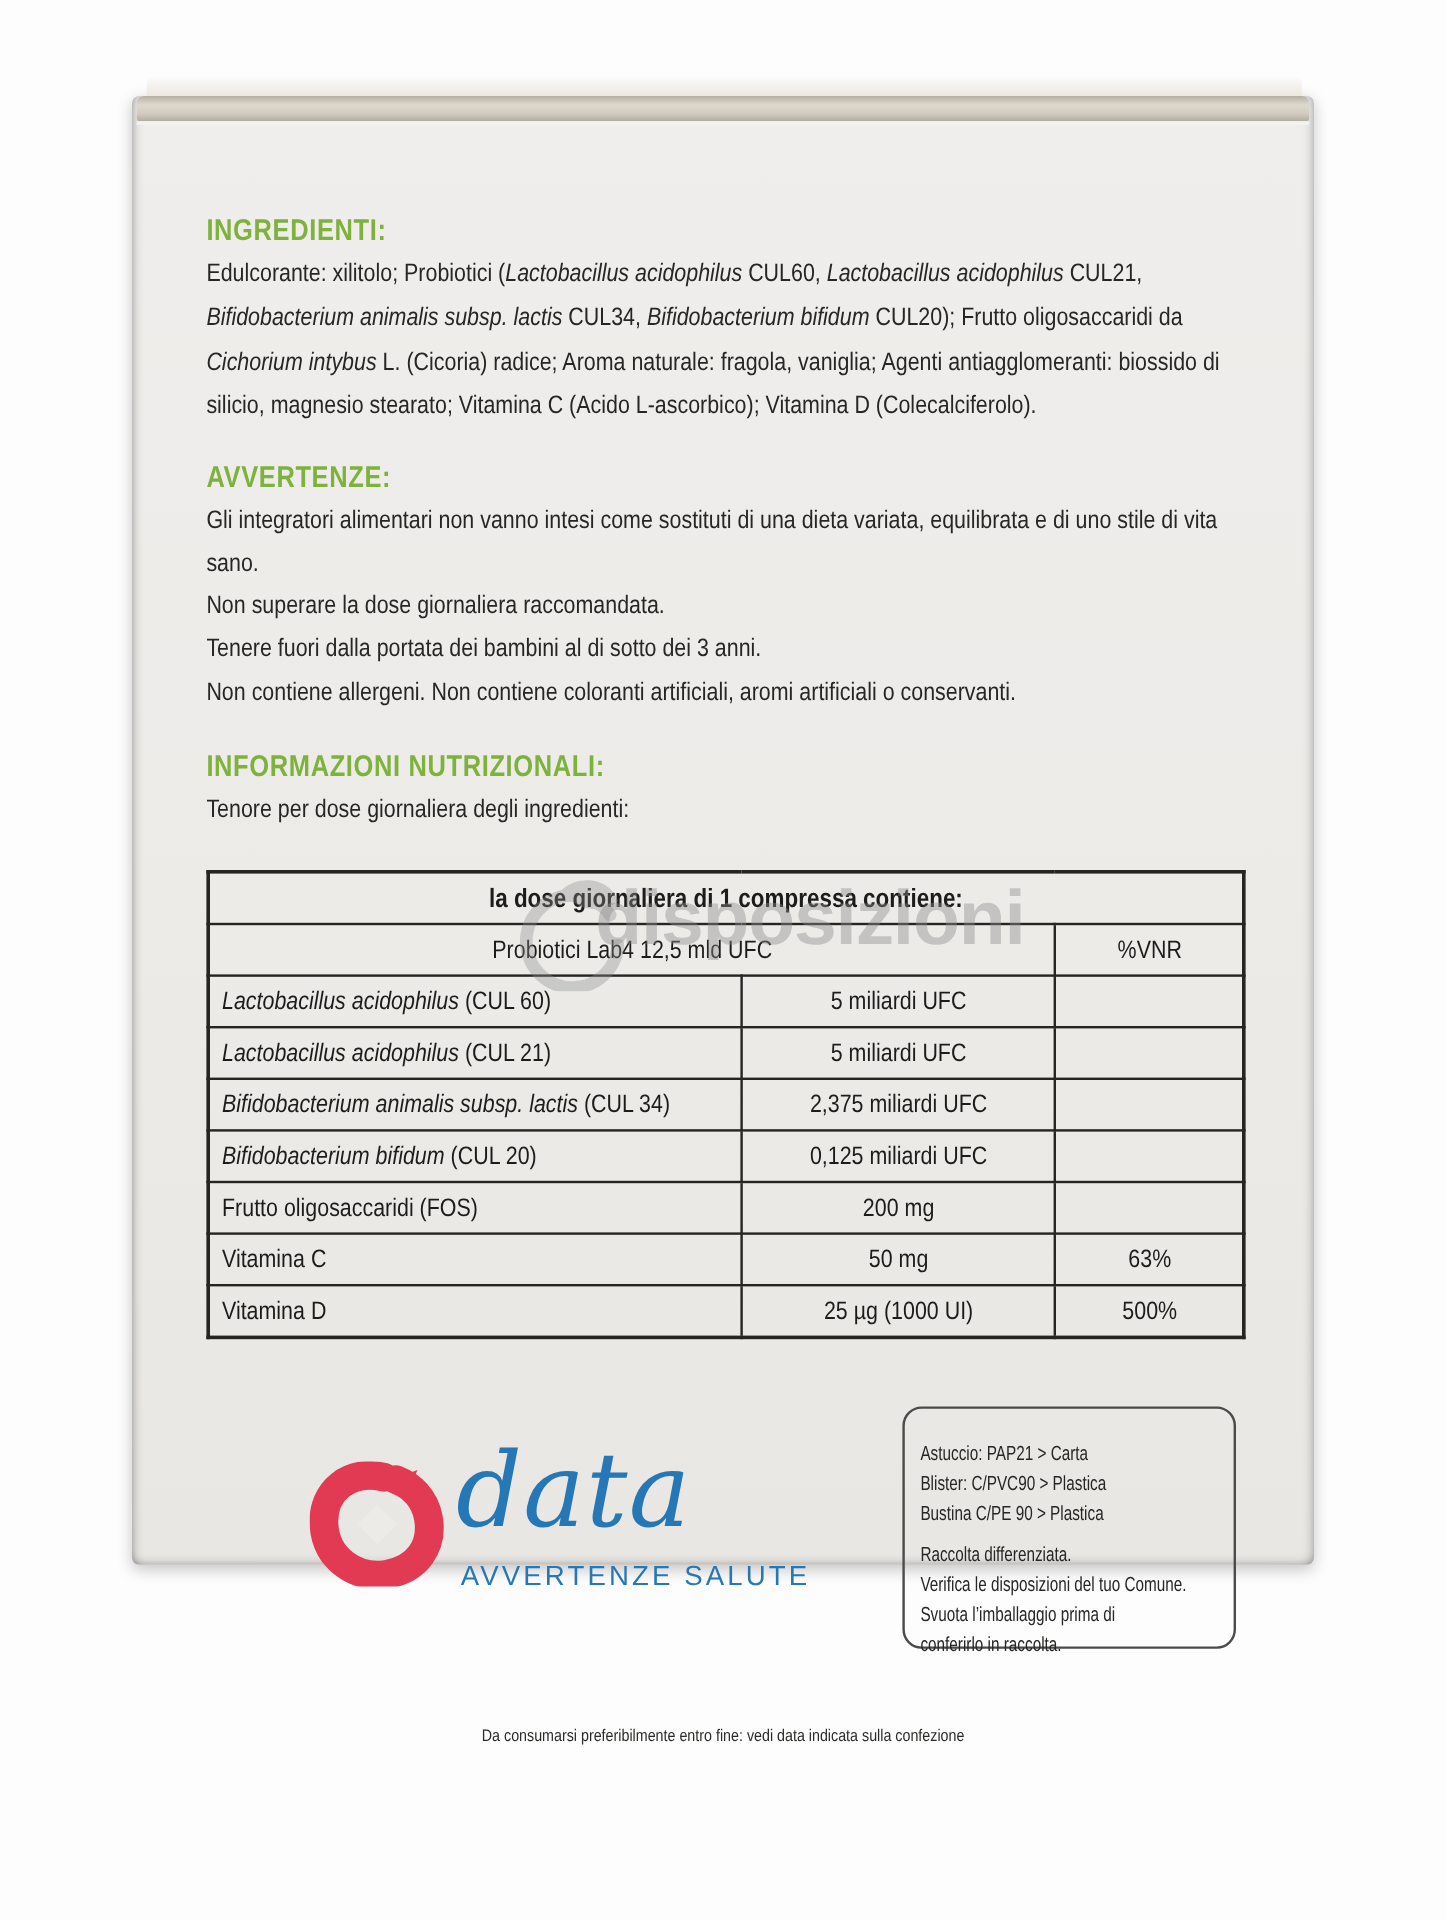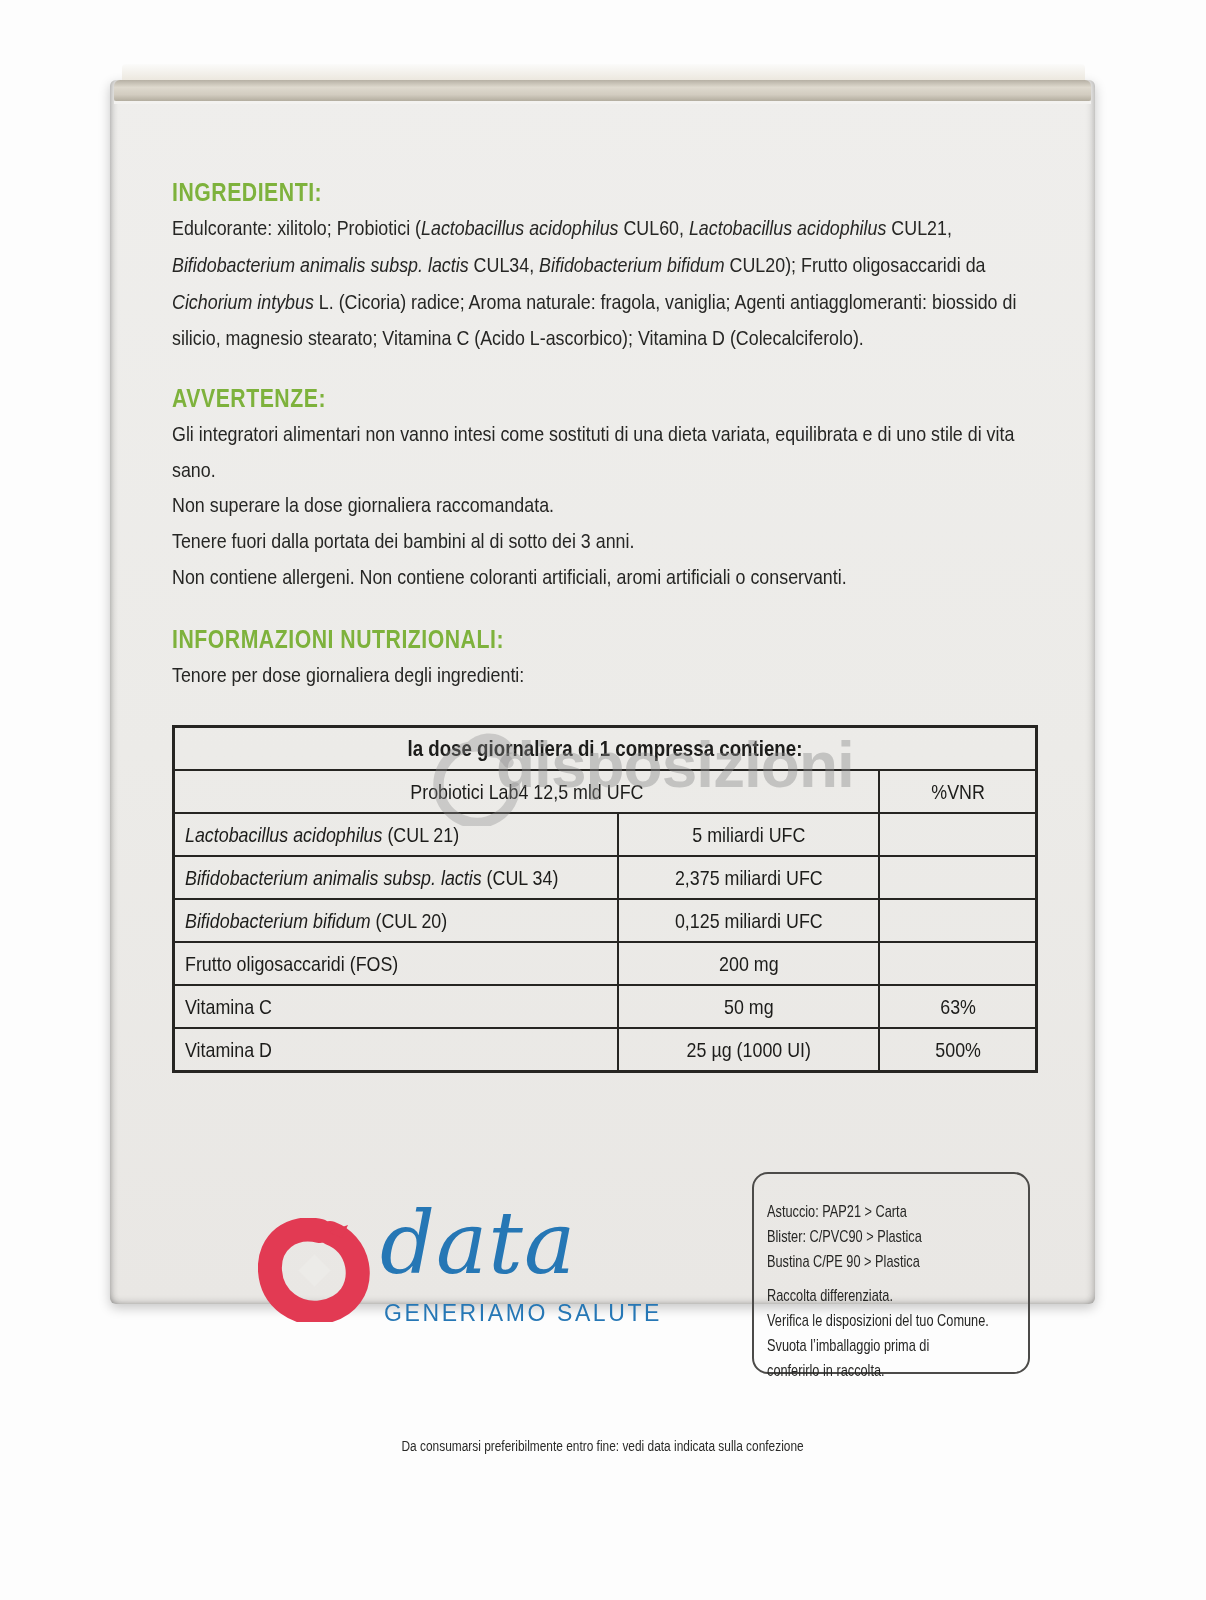--- a/index.html
+++ b/index.html
@@ -119,20 +119,31 @@
           <div class="wrapC">Probiotici Lab4 12,5 mld UFC</div>
         </td>
         <td>
           <div class="wrapC">%VNR</div>
         </td>
       </tr>
       </tbody>
         <tbody>
           <tr>
             <td>
+              <div class="wrapL"><i>Lactobacillus acidophilus</i><span> (CUL 60)</span></div>
+            </td>
+            <td>
+              <div class="wrapC">5 miliardi UFC</div>
+            </td>
+            <td>
+              <div class="wrapC"></div>
+            </td>
+          </tr>
+          <tr>
+            <td>
               <div class="wrapL"><i>Lactobacillus acidophilus</i><span> (CUL 21)</span></div>
             </td>
             <td>
               <div class="wrapC">5 miliardi UFC</div>
             </td>
             <td>
               <div class="wrapC"></div>
             </td>
           </tr>
           <tr>
@@ -201,21 +212,21 @@
     </svg>
     <div class="wm-text">disposizioni</div>
   </div>
 
   <svg class="logo-mark" width="112" height="104" viewBox="0 0 112 104">
     <path d="M62 13 C 34 6, 10 24, 12 53 C 14 82, 40 98, 64 94 C 90 90, 103 70, 99 47 C 96 31, 85 20, 72 15" fill="none" stroke="#e23a53" stroke-width="24" stroke-linecap="round"></path>
     <path d="M70 14 L 90 7 L 84 20 Z" fill="#e23a53"></path>
     <rect x="45" y="41" width="23" height="23" transform="rotate(45 56.5 52.5)" fill="#ecebe8"></rect>
   </svg>
   <div class="logo-script" style="color:#2677b5;">data</div>
-  <div class="logo-tag" style="color:#2677b5;">GENERIAMO SALUTE</div>
+  <div class="logo-tag" style="color:#2677b5;">AVVERTENZE SALUTE</div>
 
   <div class="recycle">
     <div class="rec-line">Astuccio: PAP21 &gt; Carta</div>
     <div class="rec-line">Blister: C/PVC90 &gt; Plastica</div>
     <div class="rec-line">Bustina C/PE 90 &gt; Plastica</div>
     <div class="rec-line rec-gap">Raccolta differenziata.</div>
     <div class="rec-line">Verifica le disposizioni del tuo Comune.</div>
     <div class="rec-line">Svuota l’imballaggio prima di</div>
     <div class="rec-line">conferirlo in raccolta.</div>
   </div>

